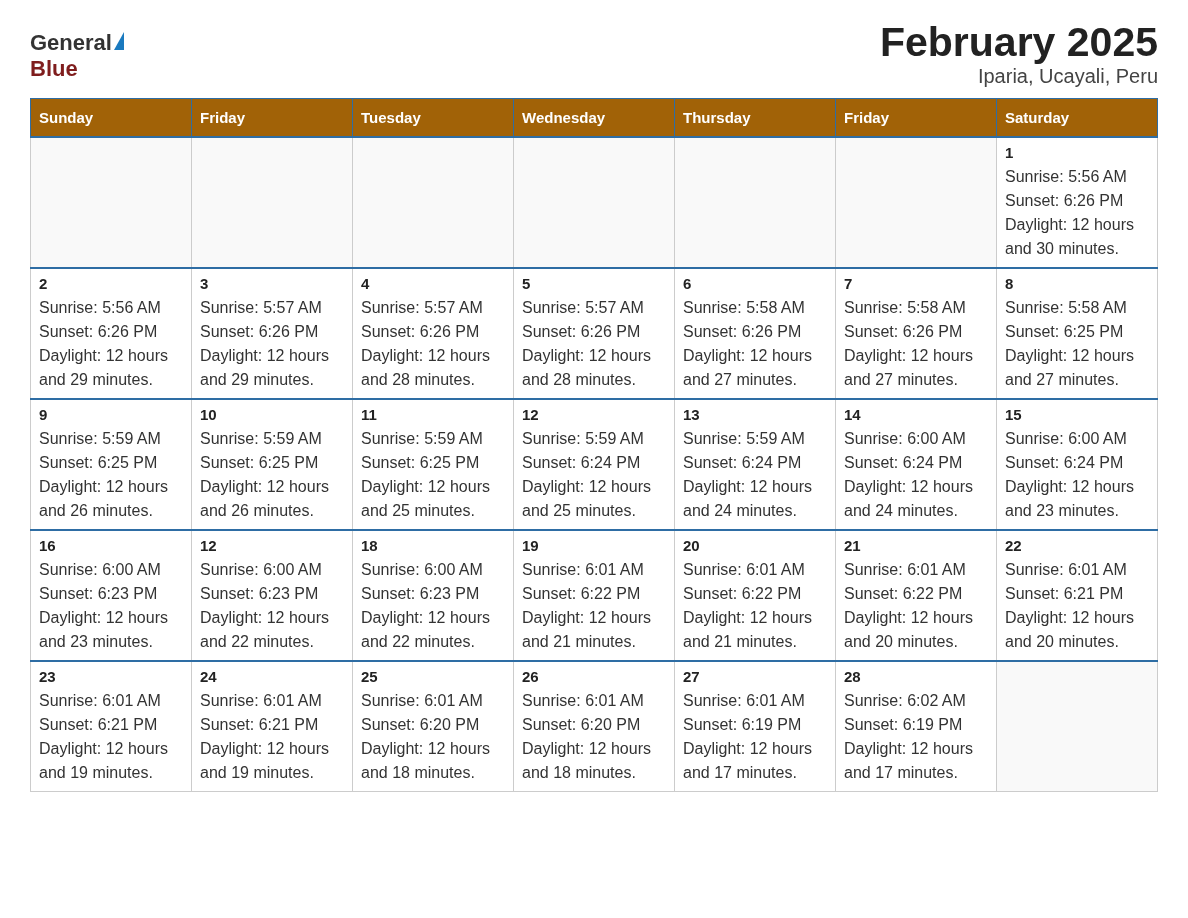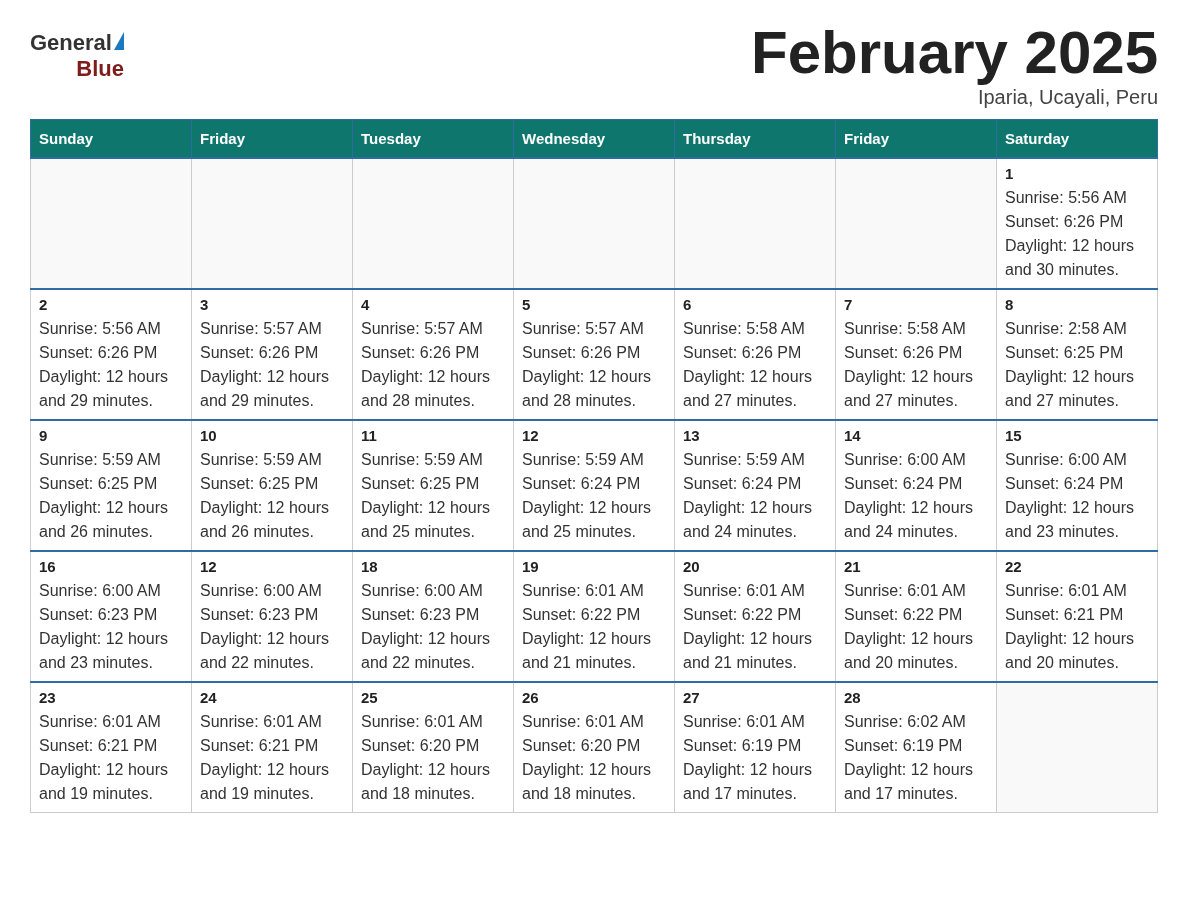--- a/index.html
+++ b/index.html
@@ -13,52 +13,51 @@
     .header {
       display: flex;
       justify-content: space-between;
       align-items: flex-start;
       margin-bottom: 10px;
     }
     .logo {
       display: flex;
       align-items: center;
       margin-top: 10px;
-      text-align: right;
     }
     .logo-text-general {
       font-size: 22px;
       font-weight: bold;
       color: #333;
     }
     .logo-text-blue {
       font-size: 22px;
       font-weight: bold;
       color: #7f1d1d;
     }
     .title-area {
       text-align: right;
     }
     .month-title {
-      font-size: 60px;
+      font-size: 41px;
       font-weight: bold;
       color: #222;
       line-height: 1.1;
     }
     .location {
       font-size: 20px;
       color: #444;
     }
     .calendar {
       width: 100%;
       border-collapse: collapse;
       margin-top: 10px;
     }
     .calendar th {
-      background-color: #0f766e;
+      background-color: #a16207;
       color: #fff;
       font-size: 15px;
       font-weight: bold;
       padding: 10px 8px;
       text-align: left;
       border: 1px solid #2e6da4;
     }
     .calendar td {
       border: 1px solid #ccc;
       vertical-align: top;
@@ -171,21 +170,21 @@
         </td>
         <td>
           <span class="day-num">7</span>
           <div class="day-info">Sunrise: 5:58 AM
 Sunset: 6:26 PM
 Daylight: 12 hours
 and 27 minutes.</div>
         </td>
         <td>
           <span class="day-num">8</span>
-          <div class="day-info">Sunrise: 2:58 AM
+          <div class="day-info">Sunrise: 5:58 AM
 Sunset: 6:25 PM
 Daylight: 12 hours
 and 27 minutes.</div>
         </td>
       </tr>
       <tr>
         <td>
           <span class="day-num">9</span>
           <div class="day-info">Sunrise: 5:59 AM
 Sunset: 6:25 PM

